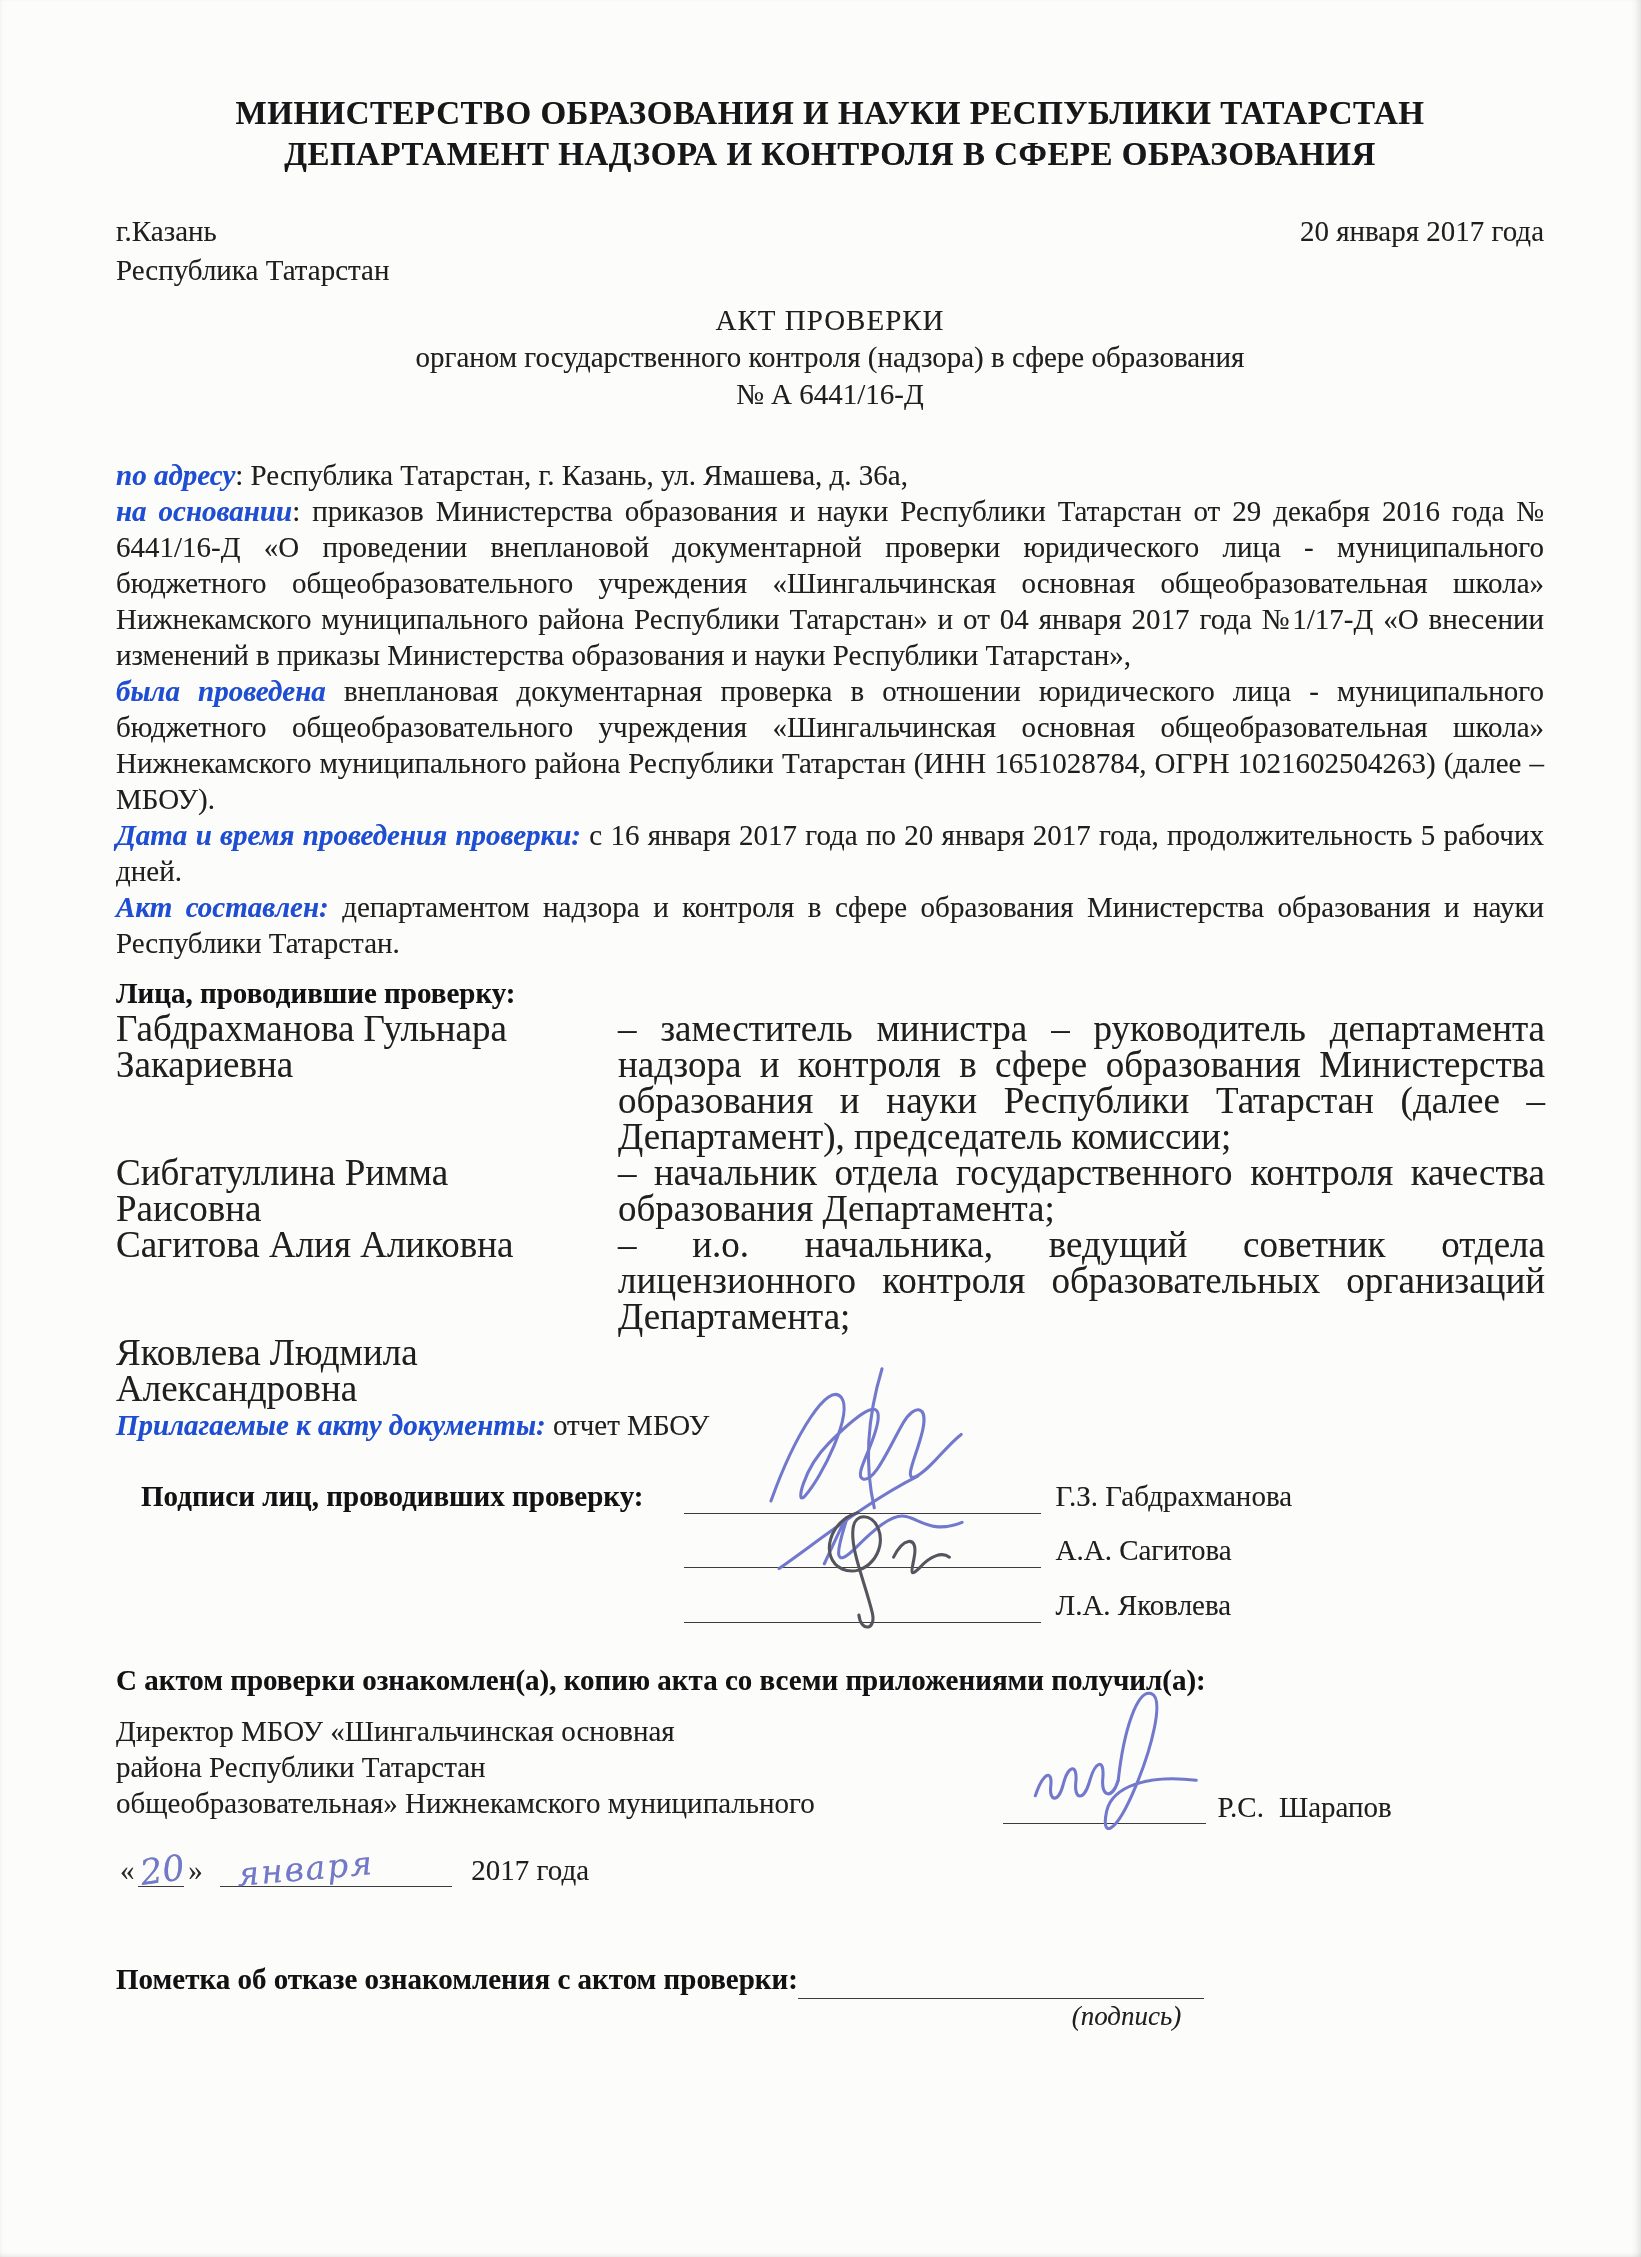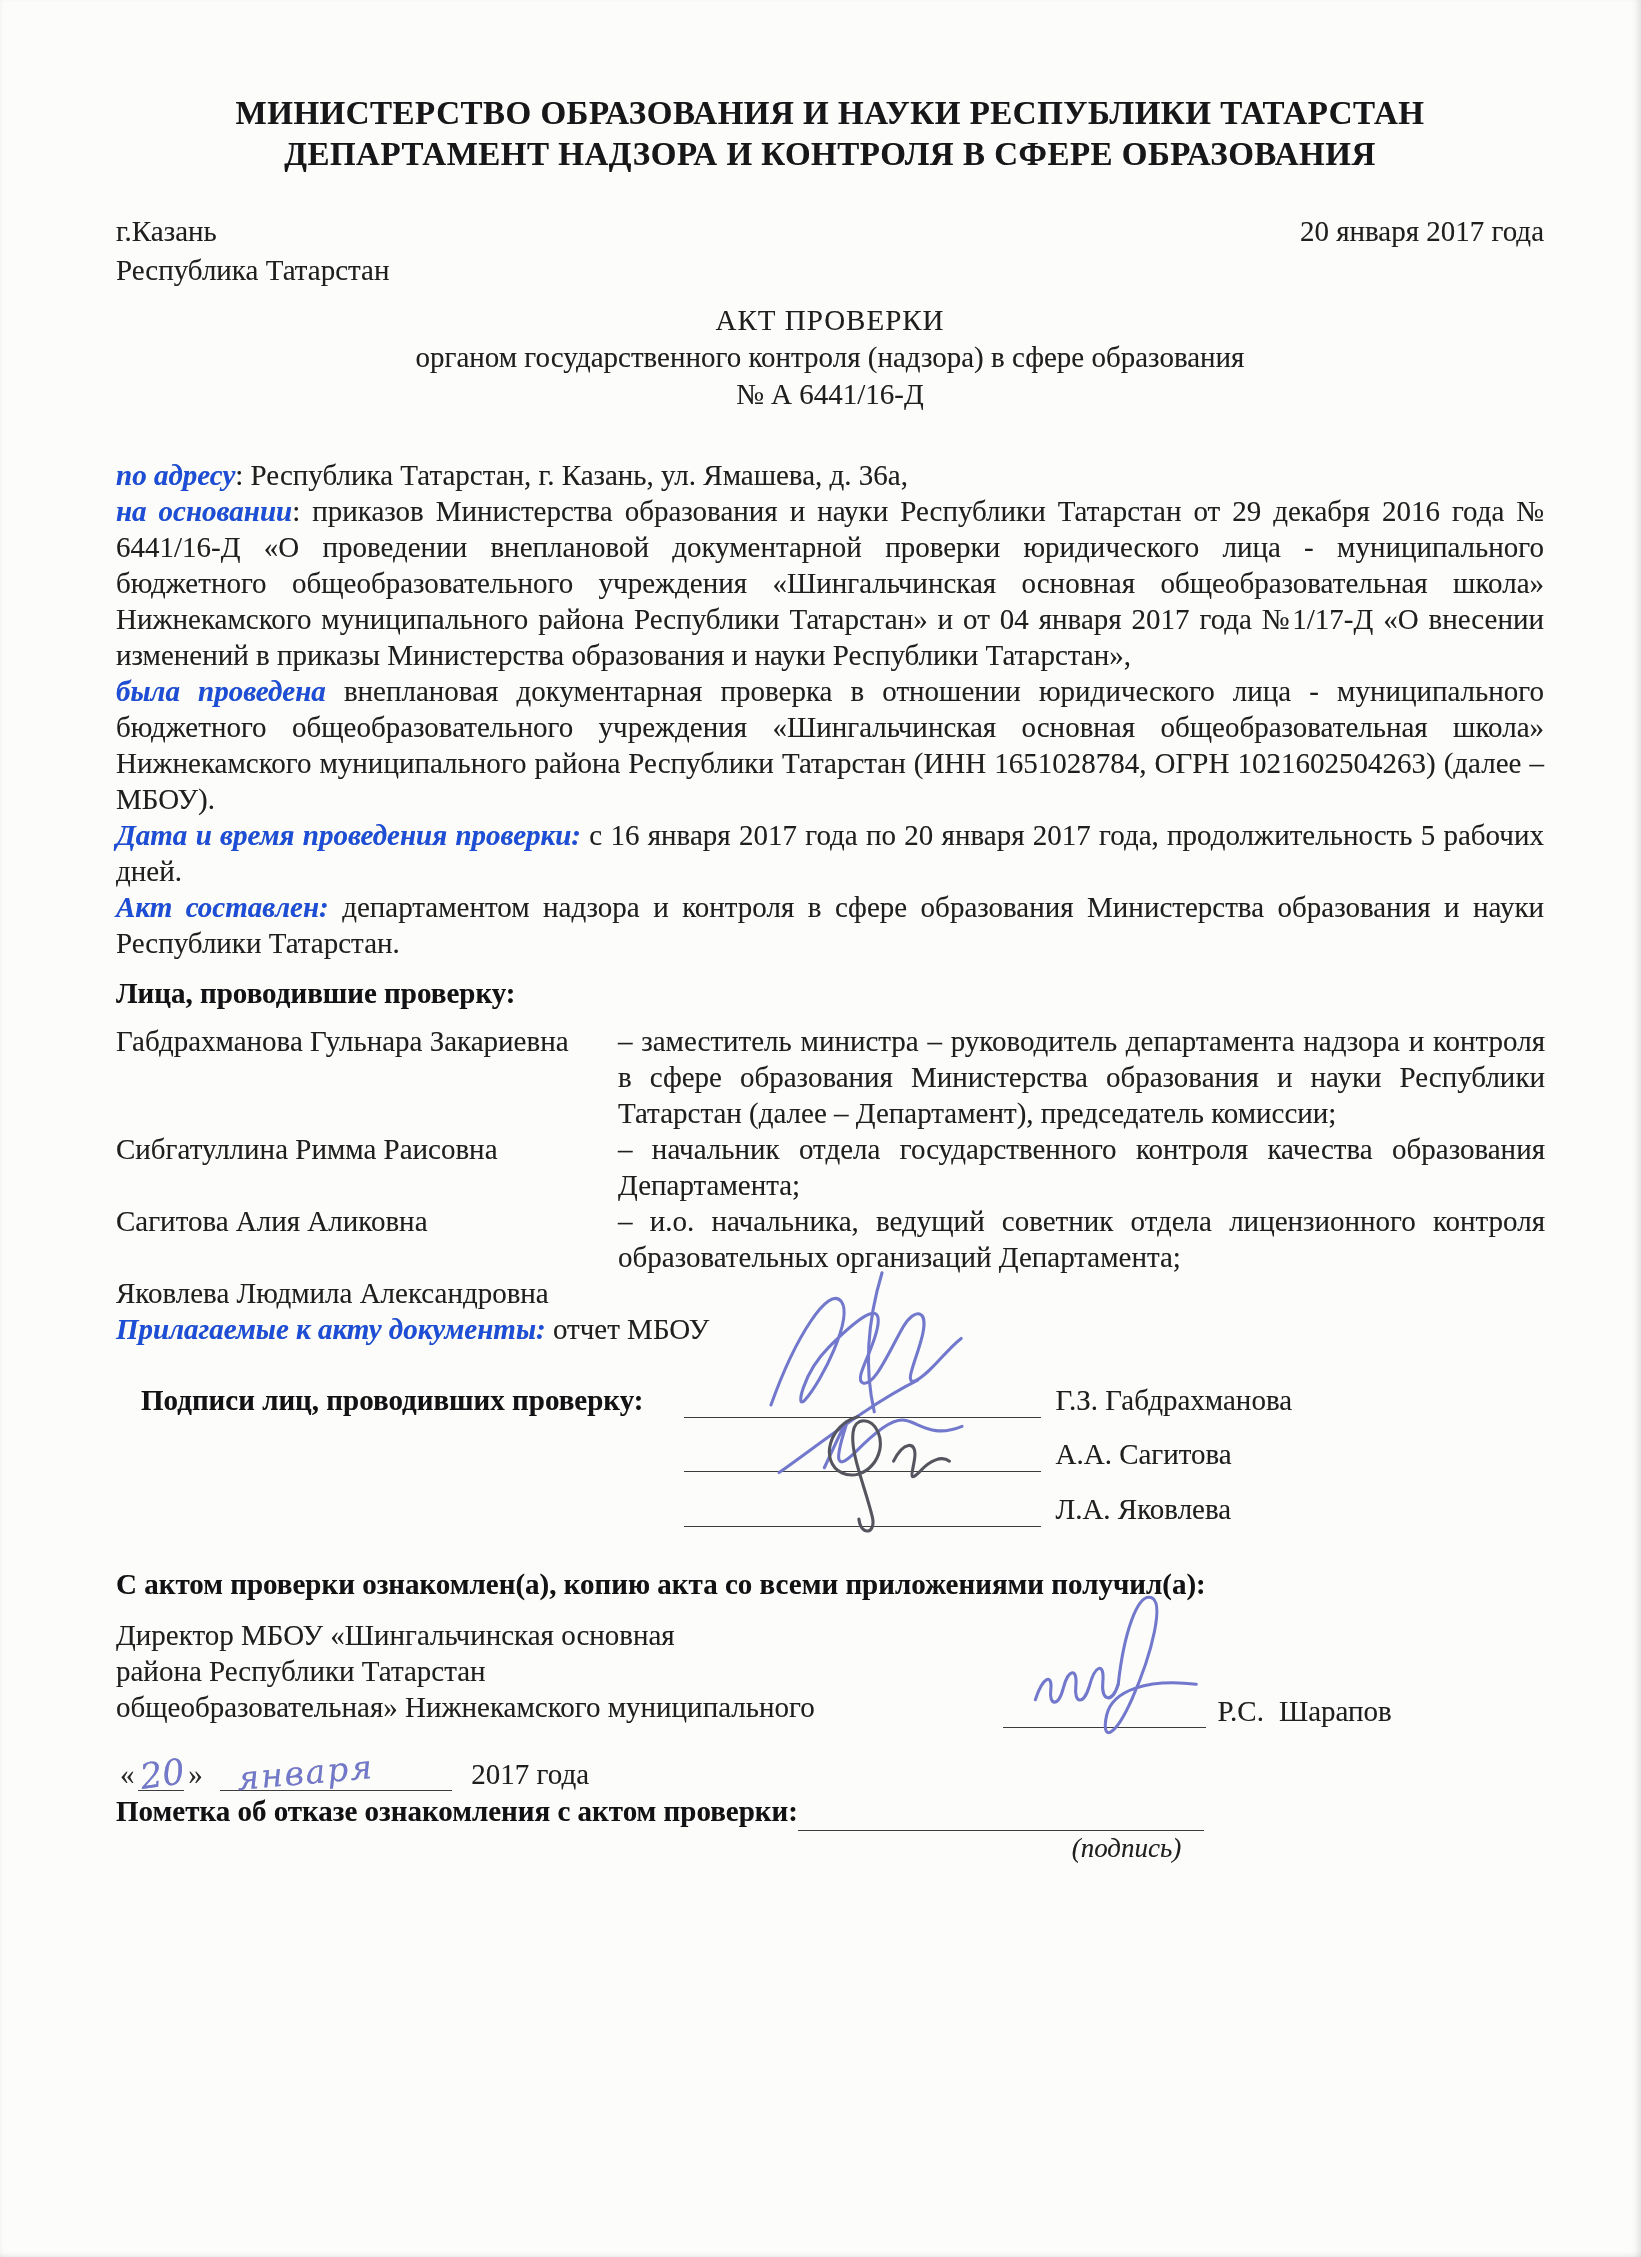--- a/index.html
+++ b/index.html
@@ -16,21 +16,21 @@
   .content{padding:93px 97px 0 116px;}
   .doc-header{text-align:center;font-weight:bold;font-size:33px;line-height:41px;letter-spacing:0.5px;color:#17171a;}
   .place-row{position:relative;margin-top:37px;font-size:29px;line-height:39px;}
   .date-right{position:absolute;right:0;top:0;}
   .title-block{margin-top:11.6px;text-align:center;font-size:29px;line-height:37px;}
   .title-main{letter-spacing:1px;}
   .para-block{margin-top:44px;}
   p.para{margin:0;font-size:29px;line-height:36px;text-align:justify;}
   p.para b{color:#1d4ed8;font-style:italic;}
   .inspectors-heading{margin-top:14px;font-size:29px;line-height:36px;font-weight:bold;color:#121214;}
-  .inspectors-grid{display:grid;grid-template-columns:502px 927px;font-size:29px;line-height:36px;margin-top:12px;}
+  .inspectors-grid{display:grid;grid-template-columns:502px 927px;font-size:37px;line-height:36px;}
   .insp-name{padding-right:39px;}
   .insp-role{text-align:justify;}
   .findings{margin-top:23px;}
   .attachments{margin-top:19.3px;}
   .sig-section{margin-top:29px;margin-left:25px;}
   .sig-row{display:flex;align-items:flex-end;margin-bottom:12.6px;font-size:29px;line-height:36px;}
   .sig-heading{flex:0 0 543px;font-weight:bold;color:#121214;align-self:flex-end;}
   .sig-spacer{flex:0 0 543px;}
   .sig-line{position:relative;flex:0 0 357px;height:41px;border-bottom:1.9px solid #3c3c3c;}
   .sig-name{margin-left:14.5px;}
@@ -44,21 +44,21 @@
   .director-line{position:relative;flex:0 0 203px;height:39px;border-bottom:1.9px solid #3c3c3c;}
   .director-name{margin-left:11.6px;font-size:29px;word-spacing:7.7px;}
   .date-row{margin-top:23px;font-size:29px;display:flex;align-items:flex-end;}
   .quote{padding:0 3.9px;color:#2a2a2a;}
   .blank-day{position:relative;width:46px;height:39px;border-bottom:1.9px solid #3c3c3c;}
   .blank-month{position:relative;width:232px;height:39px;border-bottom:1.9px solid #3c3c3c;margin-left:13.5px;}
   .date-year{margin-left:19.3px;}
   .hand{position:absolute;font-family:"DejaVu Serif",serif;font-style:italic;color:#7279cc;white-space:nowrap;}
   .hand-day{left:1.9px;bottom:-3.9px;font-size:35px;transform:rotate(-8deg);}
   .hand-month{left:17.4px;bottom:-1.9px;font-size:33px;letter-spacing:1.9px;transform:rotate(-5deg);}
-  .refusal{font-size:29px;line-height:39px;}
+  .refusal{margin-top:72px;font-size:29px;line-height:39px;}
   .refusal-row{display:flex;align-items:flex-end;}
   .refusal-label{font-weight:bold;color:#121214;}
   .refusal-line{flex:0 0 406px;height:39px;border-bottom:1.9px solid #3c3c3c;}
   .sign-caption{margin-left:803px;width:415px;text-align:center;font-style:italic;font-size:27px;line-height:35px;}
   .txt{text-shadow:0 0 0.4px rgba(70,70,70,.45);}
 </style>
 </head>
 <body>
 
 <div class="page">

